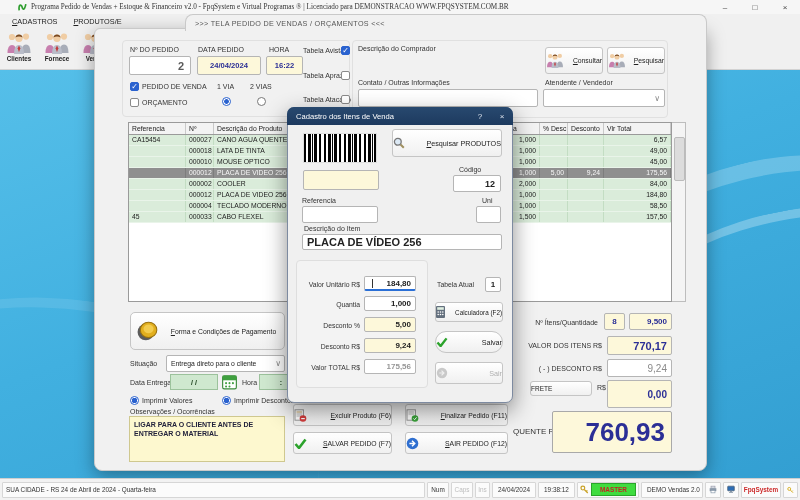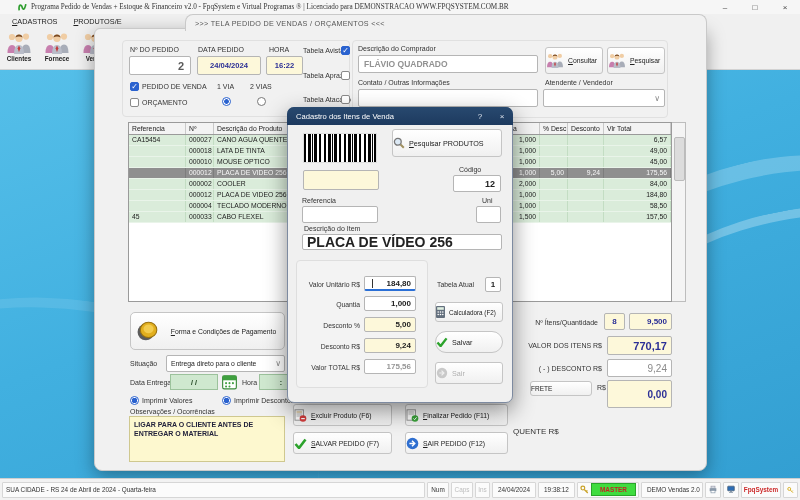--- a/index.html
+++ b/index.html
@@ -6,21 +6,21 @@
   #screen{position:relative;width:800px;height:500px;overflow:hidden;background:#ececec;
           font-family:"Liberation Sans",sans-serif;-webkit-font-smoothing:antialiased;}
   .abs{position:absolute;box-sizing:border-box;}
   .lbl{font-size:7px;color:#333;white-space:nowrap;}
   .field{background:#fff;border:1px solid #b5b5b5;border-radius:2px;box-sizing:border-box;}
   .yellow{background:#fdf8da;}
   .greenf{background:#cfe8cf;border:1px solid #9cc29c;}
   .navy{color:#2b2f96;font-weight:bold;}
   .red{color:#c32424;font-weight:bold;}
   .btn{background:linear-gradient(#ffffff,#f0f0f0);border:1px solid #c5c5c5;border-radius:3px;
-       display:flex;align-items:center;justify-content:flex-start;gap:4px;box-sizing:border-box;
+       display:flex;align-items:center;justify-content:space-between;gap:4px;box-sizing:border-box;
        font-size:6.8px;color:#222;cursor:default;}
   .uf{display:inline-block;}
   .uf::first-letter{text-decoration:underline;}
   .cb{width:9px;height:9px;border:1px solid #8a8a8a;border-radius:2px;background:#fff;display:inline-block;box-sizing:border-box;}
   .cb.on{background:#2a62cf;border-color:#2a62cf;}
   .cb.on::after{content:"✓";display:block;color:#fff;font-size:8px;line-height:8px;text-align:center;}
   .rb{width:9px;height:9px;border:1px solid #777;border-radius:50%;background:#fff;display:inline-block;box-sizing:border-box;}
   .rb.on{border:1px solid #2a62cf;background:radial-gradient(circle,#2a62cf 0 2.1px,#fff 2.5px);}
   .rb.dot{border:1px solid #2a62cf;background:radial-gradient(circle,#2a62cf 0 2.6px,#fff 3px);}
   .groupbox{border:1px solid #e0e0e0;border-radius:4px;}
@@ -177,21 +177,20 @@
 
     <div class="abs lbl" style="left:303px;top:47px;">Tabela Avista</div>
     <span class="abs cb on" style="left:341px;top:46px;"></span>
     <div class="abs lbl" style="left:303px;top:72px;">Tabela Aprazo</div>
     <span class="abs cb" style="left:341px;top:71px;"></span>
     <div class="abs lbl" style="left:303px;top:96px;">Tabela Atacado</div>
     <span class="abs cb" style="left:341px;top:95px;"></span>
 
     <div class="abs groupbox" style="left:352px;top:40px;width:316px;height:78px;"></div>
     <div class="abs lbl" style="left:358px;top:45px;">Descrição do Comprador</div>
-    <div class="abs field" style="left:358px;top:55px;width:180px;height:18px;display:flex;align-items:center;padding-left:5px;font-size:8.5px;font-weight:bold;color:#929292;">FLÁVIO QUADRADO</div>
     <div class="abs lbl" style="left:358px;top:79px;">Contato / Outras Informações</div>
     <div class="abs field" style="left:358px;top:89px;width:180px;height:18px;"></div>
     <div class="abs btn" style="left:545px;top:47px;width:58px;height:27px;">
       <span class="people-slot"><svg width="18" height="16" viewBox="0 0 26 23">
       <circle cx="6" cy="6" r="3.1" fill="#f0cda4"></circle>
       <path d="M1.5 22 q0-8 4.5-8 t4.5 8 z" fill="#c77fae"></path>
       <circle cx="20" cy="5.6" r="3.1" fill="#f0cda4"></circle>
       <path d="M15.5 22 q0-8.4 4.5-8.4 t4.5 8.4 z" fill="#a8adb8"></path>
       <circle cx="13" cy="7.2" r="3.7" fill="#f0cda4"></circle>
       <path d="M13 3.5 a3.7 3.7 0 0 1 3.6 2.9 a8 8 0 0 0 -7.2 0 a3.7 3.7 0 0 1 3.6 -2.9 z" fill="#7a4a22"></path>
@@ -379,20 +378,21 @@
     <div class="abs lbl" style="left:494px;top:342px;width:108px;text-align:right;">VALOR DOS ITENS R$</div>
     <div class="abs field yellow navy" style="left:607px;top:336px;width:65px;height:19px;display:flex;align-items:center;justify-content:flex-end;padding-right:4px;font-size:11px;">770,17</div>
     <div class="abs lbl" style="left:494px;top:365px;width:108px;text-align:right;">( - ) DESCONTO R$</div>
     <div class="abs field" style="left:607px;top:359px;width:65px;height:18px;display:flex;align-items:center;justify-content:flex-end;padding-right:4px;font-size:10px;color:#8a8a8a;">9,24</div>
     <div class="abs btn" style="left:530px;top:381px;width:62px;height:15px;font-size:6.5px;">
         <span>FRETE</span>
       </div>
     <div class="abs lbl" style="left:597px;top:384px;">R$</div>
     <div class="abs field yellow navy" style="left:607px;top:380px;width:65px;height:28px;display:flex;align-items:center;justify-content:flex-end;padding-right:4px;font-size:10px;">0,00</div>
     <div class="abs lbl" style="left:513px;top:427px;font-size:8px;">QUENTE R$</div>
+    <div class="abs field yellow navy" style="left:552px;top:411px;width:120px;height:42px;display:flex;align-items:center;justify-content:flex-end;padding-right:6px;font-size:26px;border:1px solid #a9a9a9;">760,93</div>
   </div>
 
   <div id="modal" class="abs"></div>
   <div id="modal-title" class="abs">
     <span class="mtitle">Cadastro dos Itens de Venda</span>
     <span class="mcap" style="margin-left:auto;">?</span>
     <span class="mcap">×</span>
   </div>
   <div class="abs" id="modal-content" style="left:0;top:0;width:800px;height:500px;z-index:7;pointer-events:none;">
     <div id="barcode" class="abs" style="pointer-events:auto;"></div>
@@ -404,21 +404,21 @@
       <span class="uf" style="font-size:7.2px;">Pesquisar PRODUTOS</span>
     </div>
     <div class="abs field yellow" style="left:303px;top:170px;width:76px;height:20px;pointer-events:auto;"></div>
     <div class="abs lbl" style="left:459px;top:166px;">Código</div>
     <div class="abs field" style="left:453px;top:175px;width:48px;height:17px;display:flex;align-items:center;justify-content:flex-end;padding-right:5px;font-size:9px;font-weight:bold;color:#222;pointer-events:auto;">12</div>
     <div class="abs lbl" style="left:302px;top:197px;">Referencia</div>
     <div class="abs field" style="left:302px;top:206px;width:76px;height:17px;pointer-events:auto;"></div>
     <div class="abs lbl" style="left:482px;top:197px;">Uni</div>
     <div class="abs field" style="left:476px;top:206px;width:25px;height:17px;pointer-events:auto;"></div>
     <div class="abs lbl" style="left:304px;top:225px;">Descrição do Item</div>
-    <div class="abs field" style="left:302px;top:234px;width:200px;height:16px;display:flex;align-items:center;padding-left:4px;font-size:14px;font-weight:bold;color:#222;pointer-events:auto;">PLACA DE VÍDEO 256</div>
+    <div class="abs field" style="left:302px;top:234px;width:200px;height:16px;display:flex;align-items:center;padding-left:4px;font-size:11px;font-weight:bold;color:#222;pointer-events:auto;">PLACA DE VÍDEO 256</div>
 
     <div class="abs mpanel" style="left:296px;top:260px;width:132px;height:128px;"></div>
     <div class="abs mlabel" style="left:300px;top:281px;width:60px;">Valor Unitário R$</div>
     <div class="abs field mfield" style="left:364px;top:276px;border-bottom:2px solid #2a6fd6;pointer-events:auto;">
       <span style="display:inline-block;width:1px;height:9px;background:#333;margin-right:14px;"></span>
       <span>184,80</span>
     </div>
     <div class="abs mlabel" style="left:300px;top:301px;width:60px;">Quantia</div>
     <div class="abs field mfield" style="left:364px;top:296px;pointer-events:auto;">1,000</div>
     <div class="abs mlabel" style="left:300px;top:322px;width:60px;">Desconto %</div>

